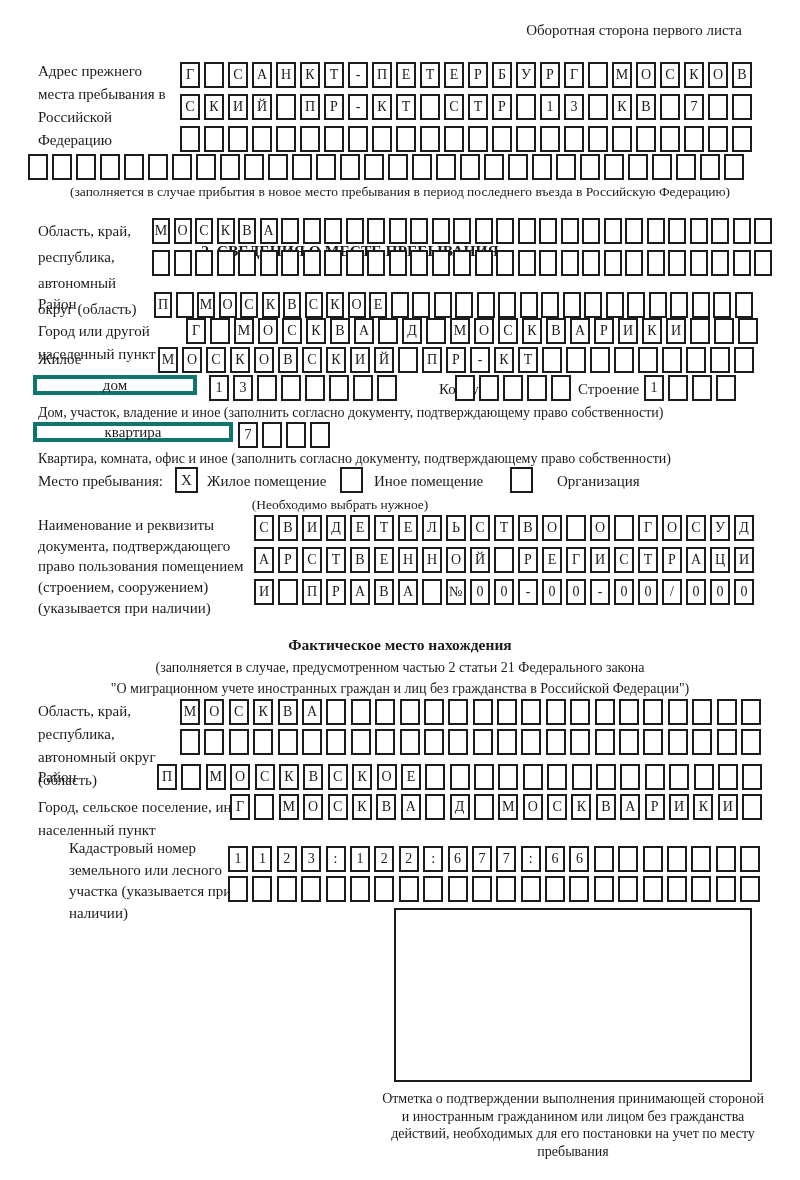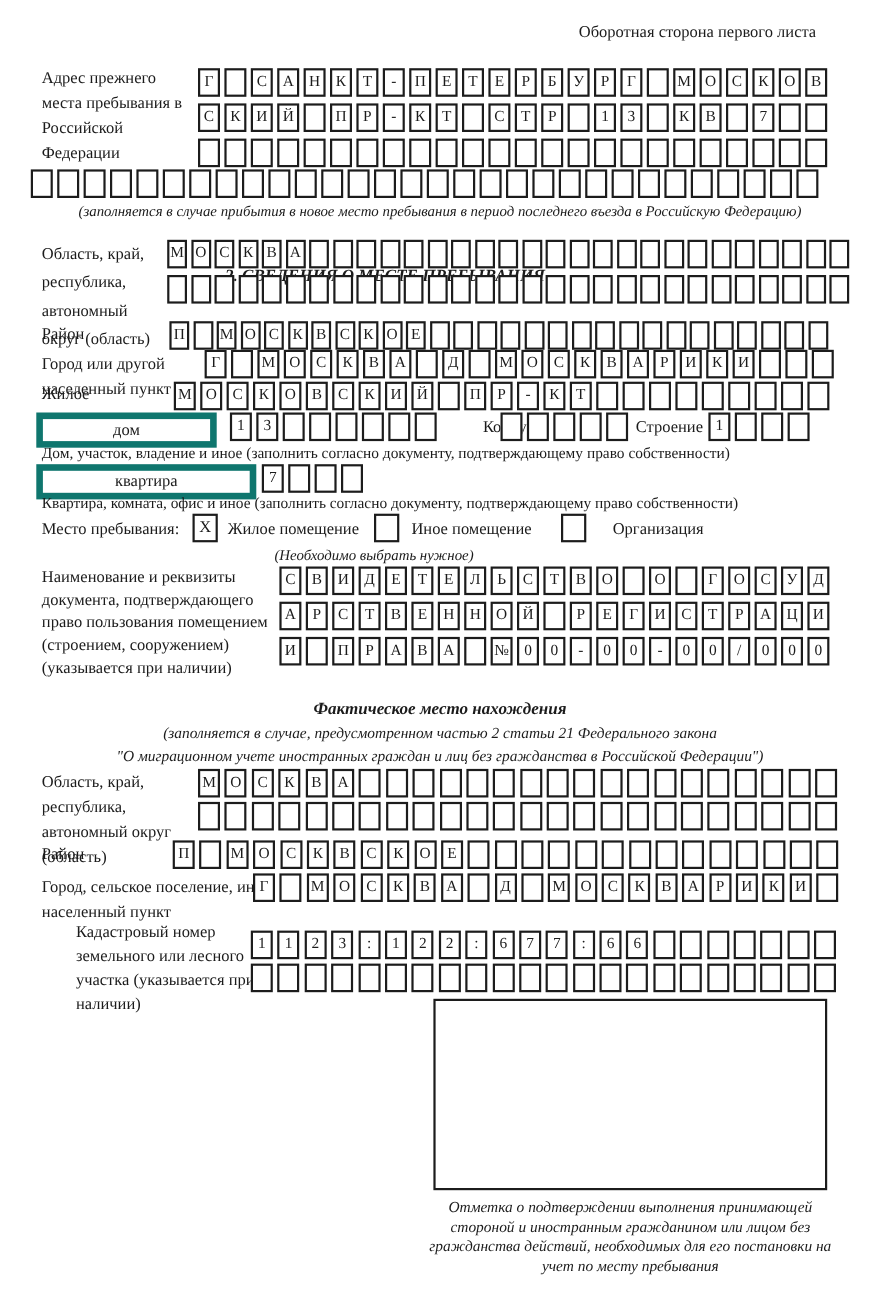--- a/index.html
+++ b/index.html
@@ -7,52 +7,52 @@
   .page {
     position:relative; width:800px; height:1180px; margin:0 auto;
     background:#fff; color:#1b1b1b;
     font-family:"Liberation Serif","DejaVu Serif",serif;
     overflow:hidden;
     padding-left:48px;
   }
   .abs { position:absolute; }
   .lbl { font-size:15px; line-height:21px; }
   .cap { font-size:13.5px; }
-  .center { text-align:center;font-style:italic; }
+  .center { text-align:center; }
   .bold { font-weight:bold; }
   .cells { display:flex; }
   .c {
     flex:0 0 auto; height:26px; border:2px solid #1c1c1c;
     display:flex; align-items:center; justify-content:center;
     font-size:14px; line-height:1; background:#fff;
   }
   .g24  { gap:4px; }   .g24  .c { width:20px; }
   .g215 { gap:3.5px; } .g215 .c { width:18px; }
   .g244 { gap:4.4px; } .g244 .c { width:20px; }
   .wordbox {
-    border:6px solid #0f766e; height:32px;
+    border:4px solid #0f766e; height:20px;
     display:flex; align-items:center; justify-content:center;
     font-size:15px; background:#fff;
   }
   .chk {
     width:23px; height:26px; border:2px solid #1c1c1c;
     display:flex; align-items:center; justify-content:center;
     font-size:15px; background:#fff;
   }
   .stamp-box { border:2px solid #1c1c1c; background:#fff; }
   .title { font-size:15.5px; }
 </style>
 </head>
 <body>
 
 <div class="page">
 
   <div class="abs lbl" style="top:20px; right:58px;">Оборотная сторона первого листа</div>
 
-  <div class="abs lbl" style="left:38px; top:60px; width:132px; line-height:23px;">Адрес прежнего места пребывания в Российской Федерации</div>
+  <div class="abs lbl" style="left:38px; top:60px; width:132px; line-height:23px;">Адрес прежнего места пребывания в Российской Федерацию</div>
   <div class="abs cells g24" style="left:180px; top:62px;">
       <div class="c">Г</div>
       <div class="c"></div>
       <div class="c">С</div>
       <div class="c">А</div>
       <div class="c">Н</div>
       <div class="c">К</div>
       <div class="c">Т</div>
       <div class="c">-</div>
       <div class="c">П</div>

